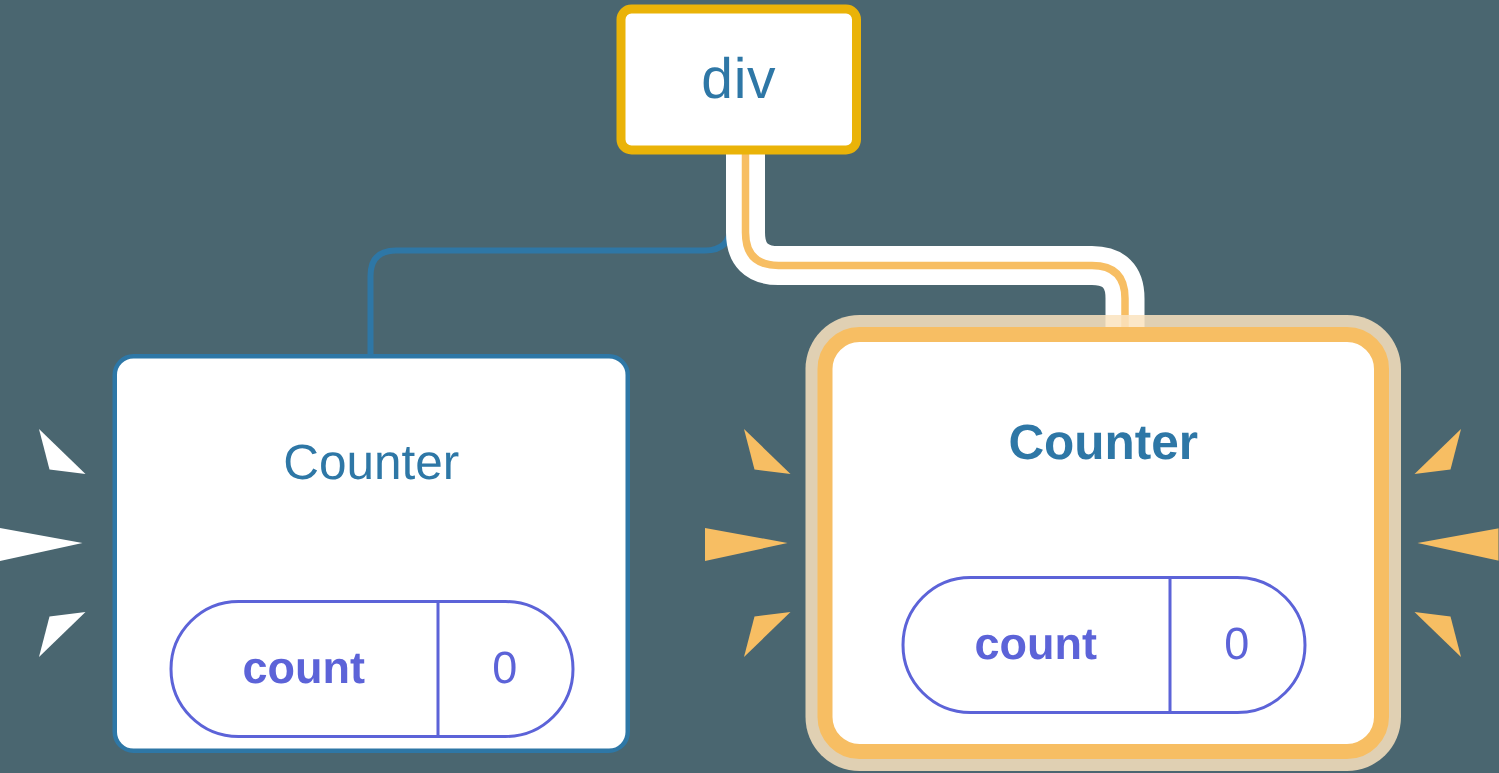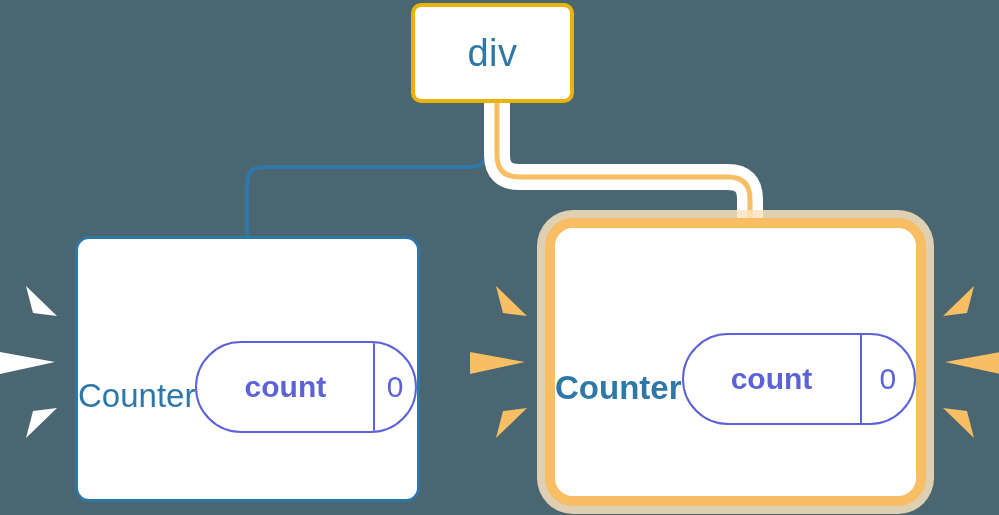--- a/index.html
+++ b/index.html
@@ -27,43 +27,45 @@
   }
 
   
   .div-node {
     position: absolute;
     left: 411px;
     top: 3px;
     width: 163px;
     height: 100px;
     background: #ffffff;
-    border: 4px solid #eab308;
+    border: 6px solid #eab308;
     border-radius: 10px;
     box-sizing: border-box;
     display: flex;
     align-items: center;
     justify-content: center;
     z-index: 6;
   }
   .div-label {
     font-size: 38px;
     color: #2e77a6;
     letter-spacing: 0.5px;
     line-height: 1;
   }
 
   
   .counter-card {
     position: absolute;
     background: #ffffff;
     box-sizing: border-box;
     display: flex;
+    flex-direction: column;
     align-items: center;
     z-index: 5;
+    gap: 40px;
   }
   .counter-card.plain {
     left: 75px;
     top: 236px;
     width: 345px;
     height: 266px;
     border: 3px solid #2e77a6;
     border-radius: 14px;
   }
   .counter-card.highlighted {

